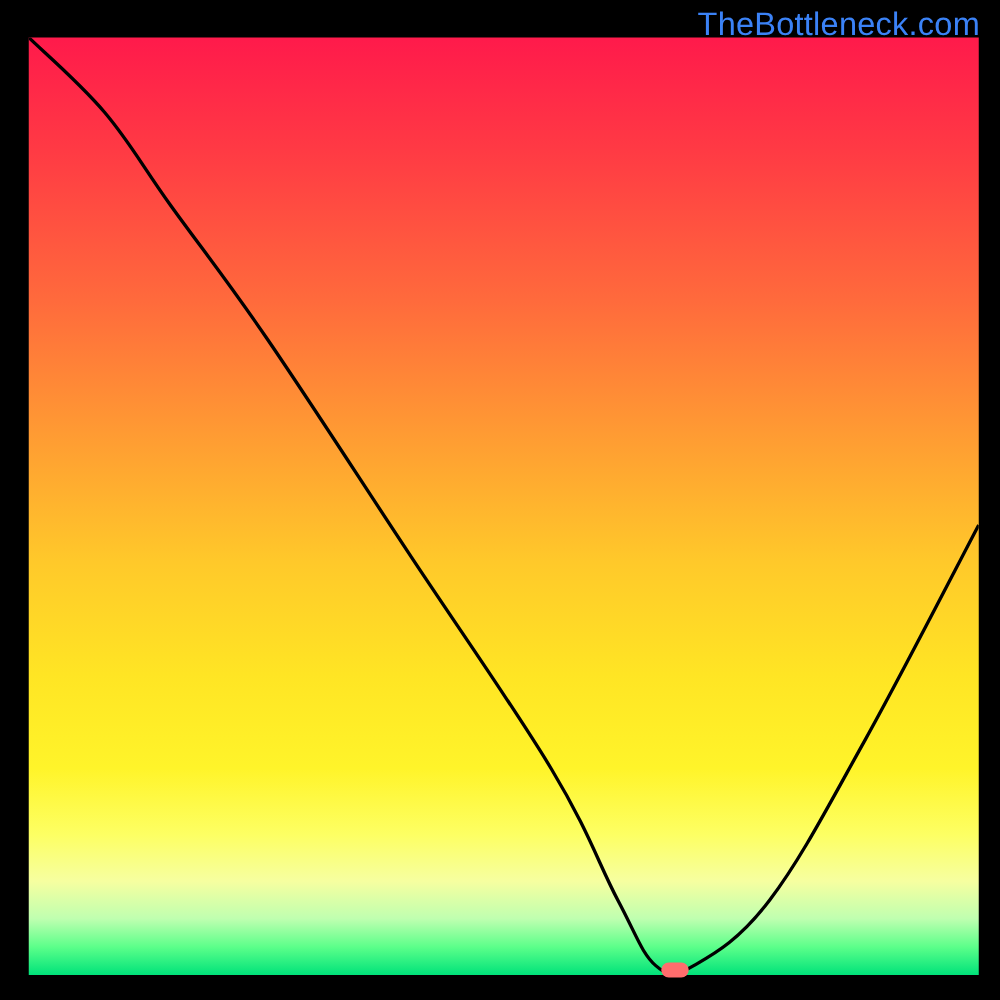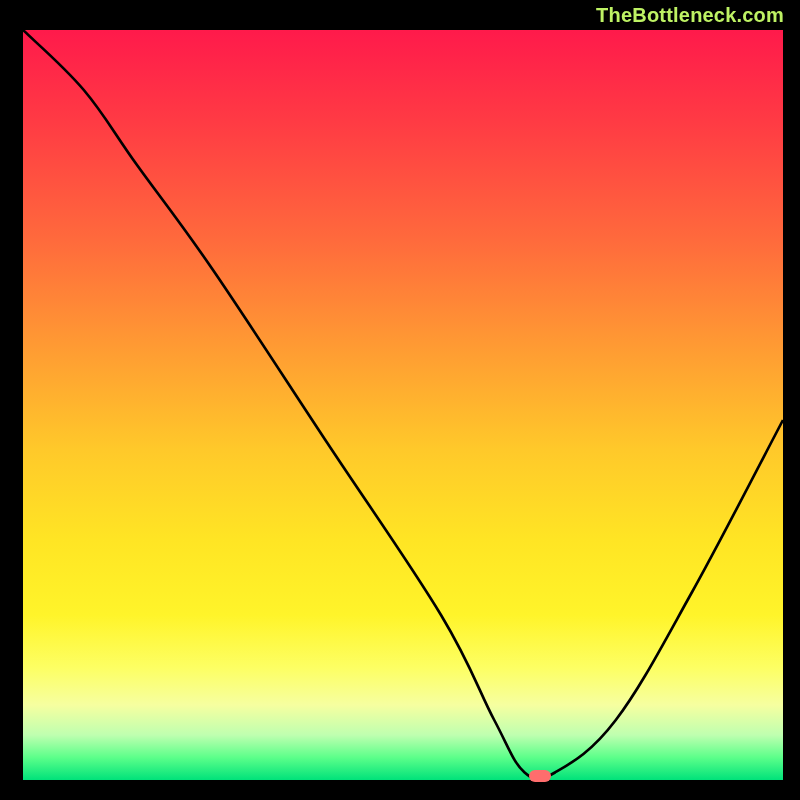--- a/index.html
+++ b/index.html
@@ -58,23 +58,23 @@
     height: 12px;
     background: #ff6d6d;
     border-radius: 6px;
     transform: translate(-50%, -50%);
   }
 
   .watermark {
     position: absolute;
     top: 4px;
     right: 16px;
-    color: #bef264;
-    font-size: 20px;
-    font-weight: 700;
+    color: #3b82f6;
+    font-size: 26px;
+    font-weight: 400;
     letter-spacing: 0.2px;
     user-select: none;
   }
 </style>
 </head>
 <body>
 
 <div class="watermark">TheBottleneck.com</div>
 
 <div class="plot-wrap">

